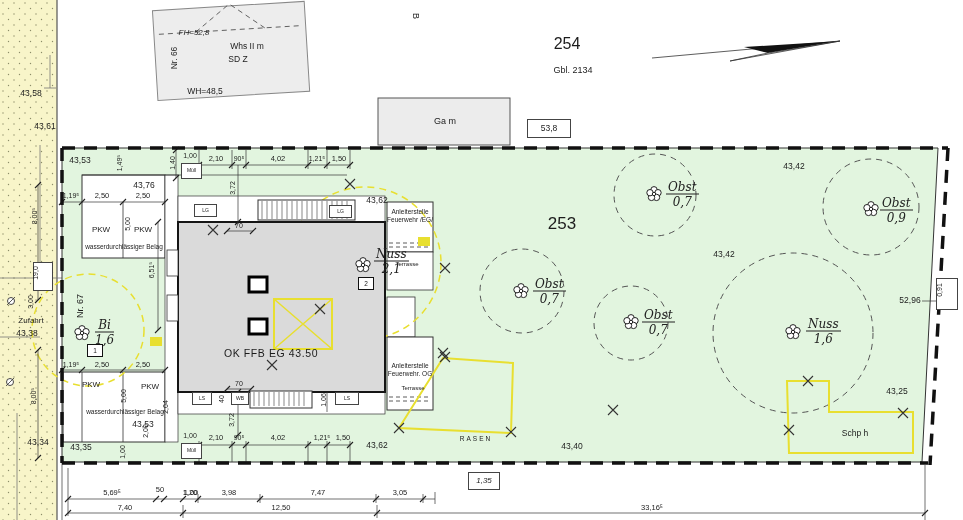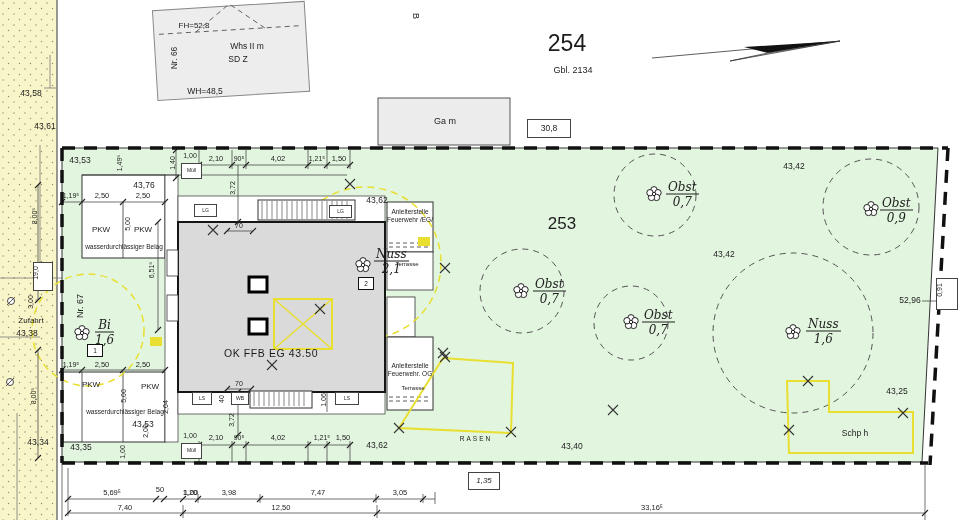--- a/index.html
+++ b/index.html
@@ -5,21 +5,21 @@
   html,body{margin:0;padding:0;background:#fff;}
   #plan{position:relative;width:963px;height:520px;background:#fff;overflow:hidden;
         font-family:"Liberation Sans",sans-serif;color:#1c1c1c;}
   #geo{position:absolute;left:0;top:0;}
   .t{position:absolute;transform:translate(-50%,-50%);white-space:nowrap;color:#1c1c1c;
      font-size:7.5px;line-height:1.1;text-align:center;}
   .rot{transform:translate(-50%,-50%) rotate(-90deg);}
   .rotp{transform:translate(-50%,-50%) rotate(90deg);}
   .s5{font-size:5px;} .s6{font-size:6px;} .s65{font-size:6.5px;} .s7{font-size:7px;}
   .s8{font-size:8px;} .s85{font-size:8.5px;} .s9{font-size:9px;} .s10{font-size:10.5px;letter-spacing:.6px;}
-  .s17{font-size:17px;} .s21{font-size:23px;}
+  .s17{font-size:17px;} .s21{font-size:16px;}
   .ls2{letter-spacing:2px;}
   .bx{position:absolute;border:1px solid #444;background:#fff;display:flex;
       align-items:center;justify-content:center;white-space:nowrap;}
   .tree-label{position:absolute;transform:translate(0,-50%);text-align:center;
       font-family:"DejaVu Serif",serif;font-style:italic;font-size:12px;color:#222;}
   .tree-label .tn{display:block;border-bottom:.8px solid #222;padding:0 2px;}
   .tree-label .ts{display:block;}
   .tagbx{position:absolute;border:1.3px solid #111;background:#fff;font-size:6.5px;
       display:flex;align-items:center;justify-content:center;}
 </style>
@@ -118,31 +118,31 @@
 
   <path stroke="#111" stroke-width="3.5" stroke-dasharray="13 9" fill="none" d="M62 148H948 M62 148V463 M62 463H928 M948 148L930 465"></path>
 
   <g>
     <path d="M652 58L840 41" stroke="#333" stroke-width="0.8"></path>
     <polygon points="840,41 744,47 768,53" fill="#111"></polygon>
     <polygon points="840,41 768,53 730,61" fill="#fff" stroke="#333" stroke-width="0.8"></polygon>
   </g>
 </svg>
 
-<div class="t s8" style="left:194px;top:26px;">FH=52,8</div>
+<div class="t s8" style="left:194px;top:33px;font-style:italic;">FH=52,8</div>
 <div class="t s85 rot" style="left:175px;top:58px;">Nr. 66</div>
 <div class="t s85" style="left:247px;top:47px;">Whs II m</div>
 <div class="t s85" style="left:238px;top:60px;">SD Z</div>
 <div class="t s85" style="left:205px;top:92px;">WH=48,5</div>
 <div class="t s9 rotp" style="left:415px;top:16px;">B</div>
 <div class="t s21" style="left:567px;top:44px;">254</div>
 <div class="t s9" style="left:573px;top:71px;">Gbl. 2134</div>
 <div class="t s9" style="left:445px;top:122px;">Ga m</div>
 <div class="bx" style="left:527px;top:119px;width:42px;height:17px;">
-      <span class="t s85" style="position:static;transform:none;">30,8</span>
+      <span class="t s85" style="position:static;transform:none;">53,8</span>
     </div>
 
 <div class="t s85" style="left:31px;top:94px;">43,58</div>
 <div class="t s85" style="left:45px;top:127px;">43,61</div>
 <div class="t s7 rot" style="left:35px;top:216px;">8,00⁵</div>
 <div class="bx" style="left:33px;top:262px;width:18px;height:27px;">
       <span class="t s7 rot" style="position:static;">19,0</span>
     </div>
 <div class="t s7 rot" style="left:31px;top:302px;">3,00</div>
 <div class="t s8" style="left:31px;top:321px;">Zufahrt</div>

